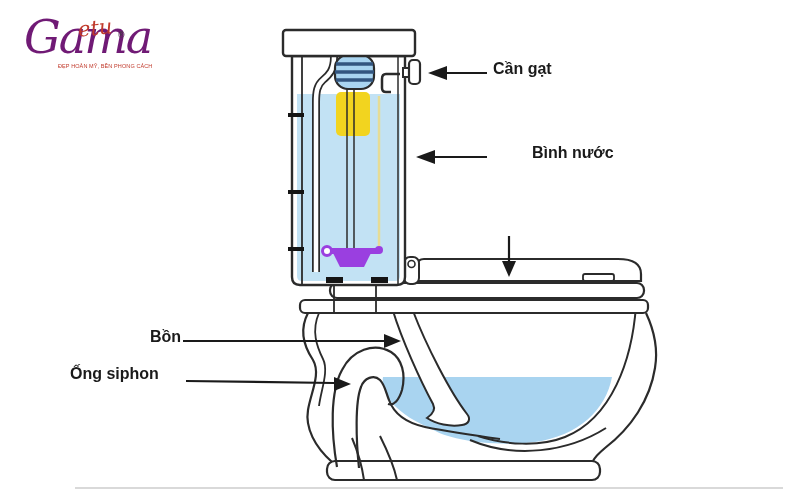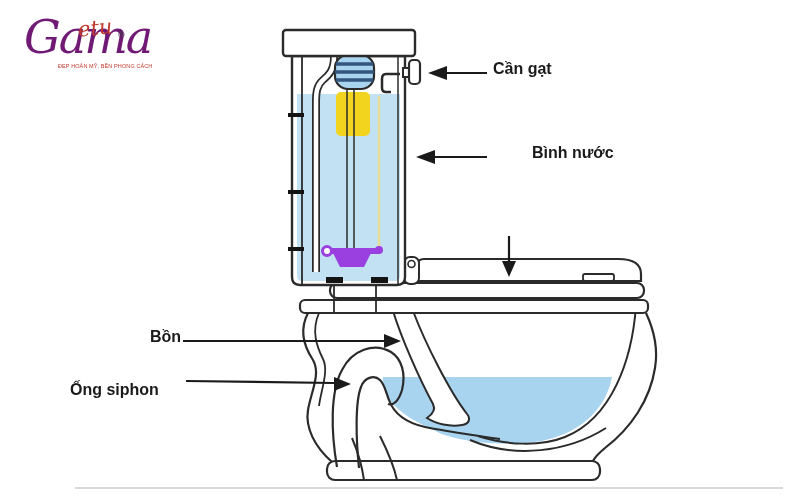--- a/index.html
+++ b/index.html
@@ -119,15 +119,15 @@
       <polygon points="416,157 435,150 435,164"></polygon>
       <polygon points="509,277 502,261 516,261"></polygon>
       <polygon points="401,341 384,334 384,348"></polygon>
       <polygon points="351,384 334,377 334,391"></polygon>
     </g>
   </svg>
 
   <div class="part-label" style="left:493px;top:60px;">Cần gạt</div>
   <div class="part-label" style="left:492px;top:144px;margin-left:40px;">Bình nước</div>
   <div class="part-label" style="left:126px;top:328px;margin-left:24px;">Bồn</div>
-  <div class="part-label" style="left:70px;top:365px;margin-top:16px;">Ống siphon</div>
+  <div class="part-label" style="left:70px;top:365px;">Ống siphon</div>
 
 </div>
 
 </body></html>

